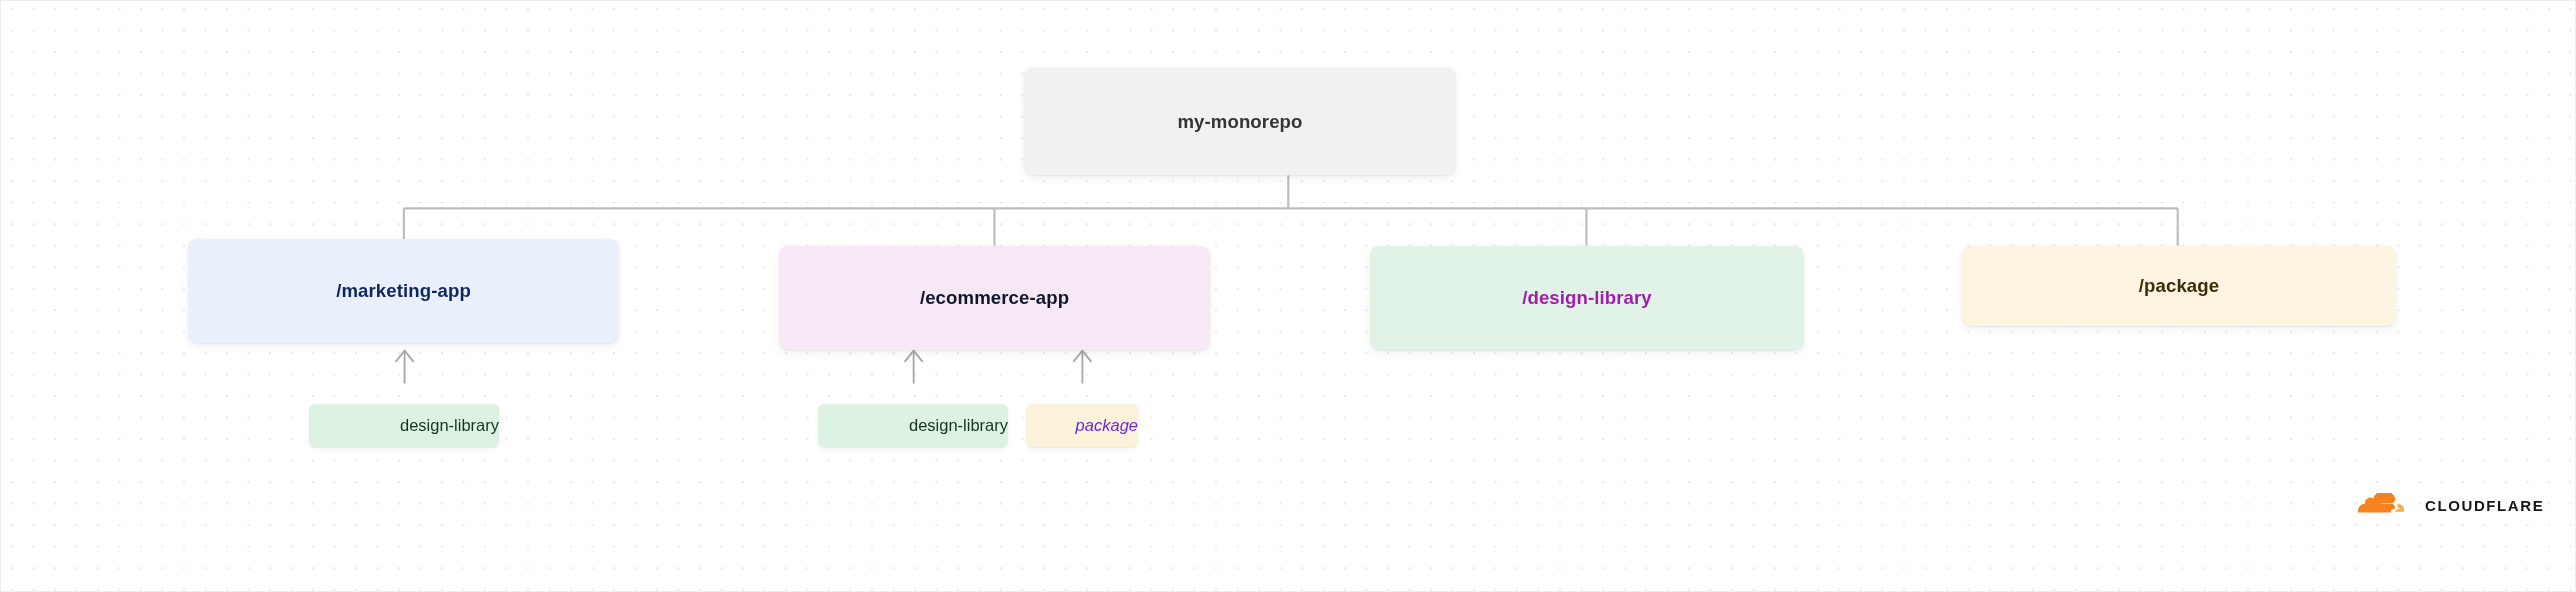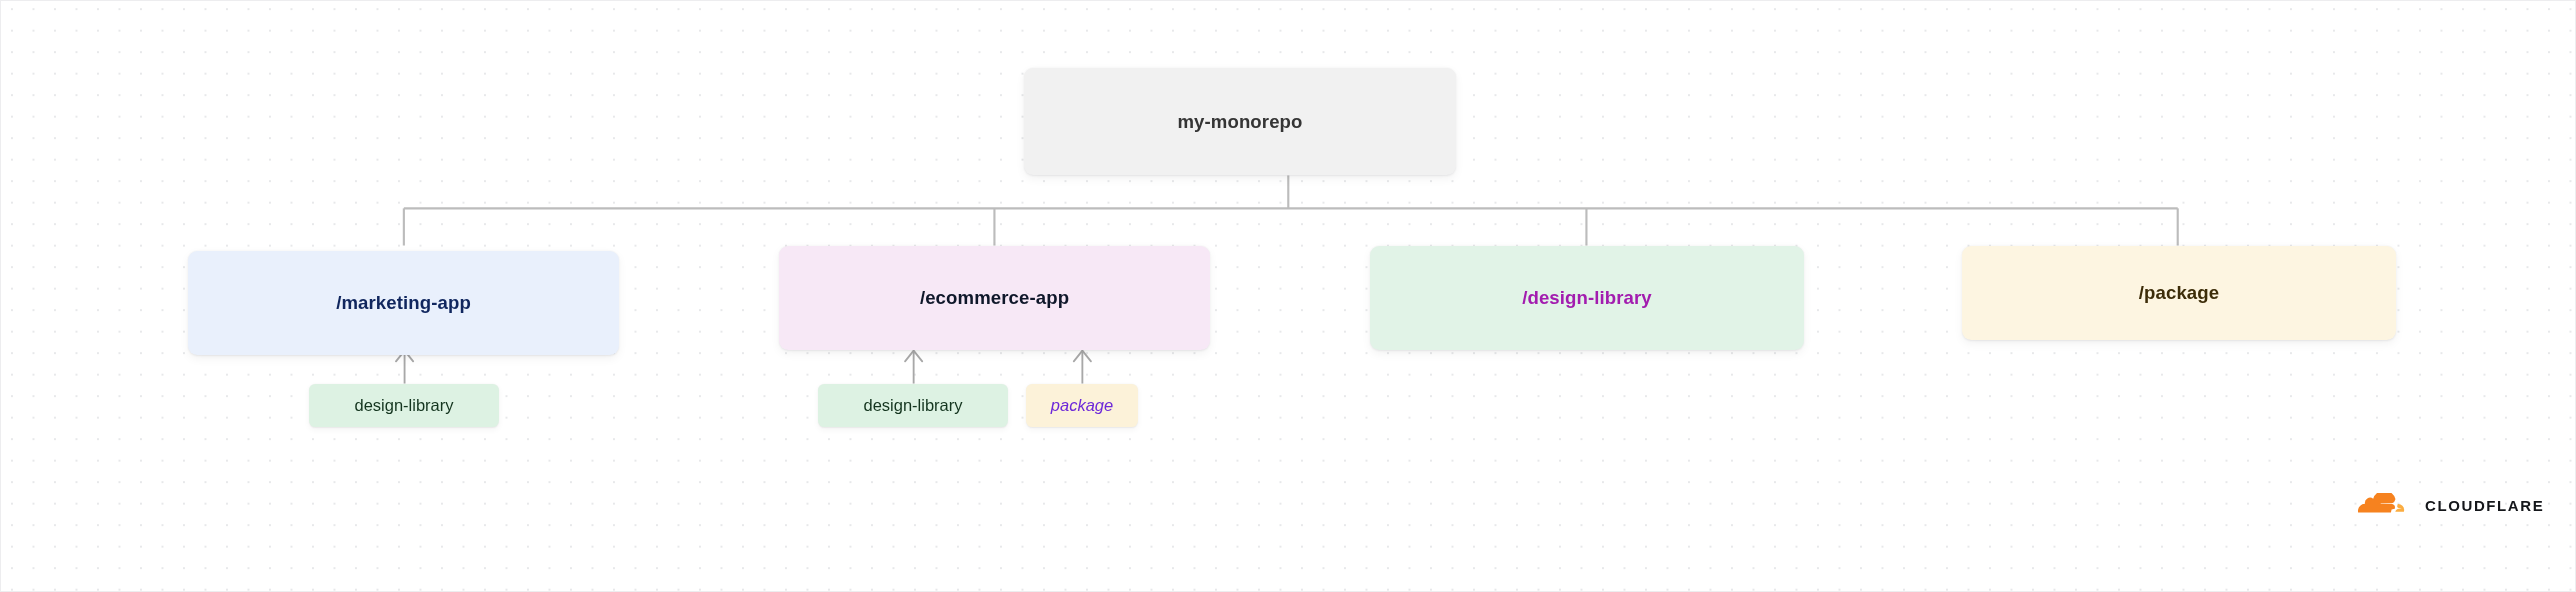--- a/index.html
+++ b/index.html
@@ -56,21 +56,21 @@
     left: 1023px;
     top: 67px;
     width: 432px;
     height: 107px;
     background: #f1f1f1;
   }
   #node-root .node-label { color: #353535; }
 
   #node-marketing {
     left: 187px;
-    top: 250px;
+    top: 238px;
     width: 431px;
     height: 104px;
     background: #e9f0fc;
   }
   #node-marketing .node-label { color: #10265e; }
 
   #node-ecommerce {
     left: 778px;
     top: 245px;
     width: 431px;
@@ -85,36 +85,37 @@
     width: 434px;
     height: 104px;
     background: #e1f3e7;
   }
   #node-design .node-label { color: #a21caf; }
 
   #node-package {
     left: 1961px;
     top: 245px;
     width: 434px;
-    height: 94px;
+    height: 80px;
     background: #fdf5e1;
   }
   #node-package .node-label { color: #3d2d09; }
 
   
   .chip {
     position: absolute;
     box-sizing: border-box;
     display: flex;
     align-items: center;
-    justify-content: center;
+    justify-content: flex-end;
     height: 43px;
     border-radius: 6.4px;
     box-shadow: 0 0.7px 1.4px rgba(16, 18, 22, 0.06),
                 0 2.1px 6.4px rgba(16, 18, 22, 0.045);
+    margin-top: 20px;
   }
   .chip-label {
     font-size: 16.5px;
     font-weight: normal;
     white-space: nowrap;
   }
   .chip.green { background: #ddf2e3; }
   .chip.green .chip-label { color: #14351f; }
   .chip.cream { background: #fcf2d9; }
   .chip.cream .chip-label { color: #6d28d9; font-style: italic; }

